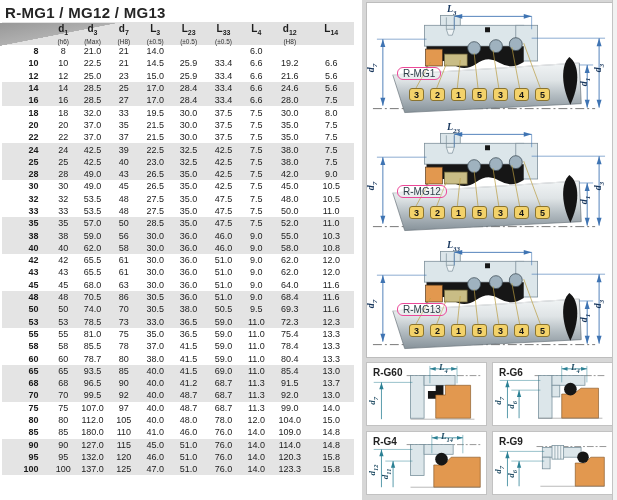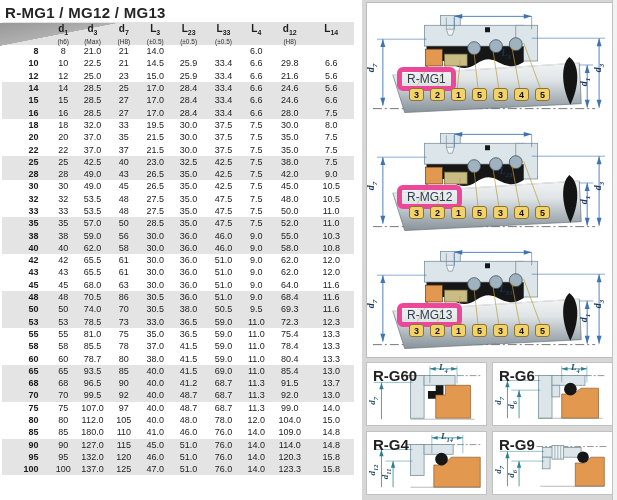--- a/index.html
+++ b/index.html
@@ -27,36 +27,36 @@
 
   
   .right-panel { position:absolute; left:362px; top:0; width:255px; height:500px; background:#d7d7d7; }
   .page-edge { position:absolute; right:0; top:0; width:5px; height:500px; background:#f2f2f2; border-left:1px solid #c3c3c3; }
   .diagram-stack { position:absolute; left:4px; top:2px; width:247px; height:356px; background:#ffffff; border:1px solid #bdbdbd; }
   .seal-card { position:relative; width:245px; height:118px; }
   .seal-card svg.xsec { position:absolute; left:0; top:0; width:245px; height:118px; }
 
   .dim-label { position:absolute; font:italic bold 10px "Liberation Serif", serif; color:#16355c; z-index:4; }
   .dim-label sub { font-size:7px; }
-  .dim-top  { left:108px; top:0px; width:62px; text-align:center;margin-top:44px; }
+  .dim-top  { left:80px; top:0px; width:62px; text-align:left; }
   .vlabel   { transform:rotate(-90deg); transform-origin:center; width:22px; text-align:center; }
   .dim-left { left:-6px; top:58px; }
   .dim-r1   { left:207px; top:72px; }
   .dim-r2   { left:221px; top:58px; }
-  .model-plate { position:absolute; left:30px; top:64px; padding:0 5px; font-size:12px; color:#30404a;
-                 border:5px solid #ec4899; border-radius:6px; background:rgba(255,255,255,.25); z-index:4; }
+  .model-plate { position:absolute; left:30px; top:64px; padding:0 5px; font-size:10px; color:#30404a;
+                 border:1px solid #ec4899; border-radius:6px; background:rgba(255,255,255,.25); z-index:4; }
   .tag-row { position:absolute; left:42px; top:85px; display:flex; gap:6px; z-index:4; }
   .tag { width:15px; height:13px; background:#f3d26a; border:1px solid #8a7430; border-radius:3px;
          font-size:9px; font-weight:bold; color:#151515; display:flex; align-items:center; justify-content:center; }
 
   .detail-grid { position:absolute; left:4px; top:362px; width:247px; height:134px;
                  display:grid; grid-template-columns:121px 121px; grid-template-rows:64px 64px; gap:5px; }
   .gcard { position:relative; background:#ffffff; border:1px solid #c2c2c2; }
   .gcard svg { position:absolute; left:0; top:0; width:119px; height:62px; }
-  .gcard-label { position:absolute; left:6px; top:4px; font-size:15px; font-weight:bold; color:#222; z-index:4; }
+  .gcard-label { position:absolute; left:6px; top:4px; font-size:10px; font-weight:bold; color:#222; z-index:4; }
   .gdim { position:absolute; font:italic bold 9px "Liberation Serif", serif; color:#1d4a62; z-index:4; }
   .gdim sub { font-size:6.5px; }
   .g-top { top:-1px; }
   .g-v { transform:rotate(-90deg); transform-origin:center; width:18px; text-align:center; }
 </style>
 </head>
 <body>
 
 <svg width="0" height="0" style="position:absolute" aria-hidden="true">
   <defs>
@@ -205,21 +205,21 @@
           </tr>
           <tr>
             <td>10</td>
             <td>10</td>
             <td>22.5</td>
             <td>21</td>
             <td>14.5</td>
             <td>25.9</td>
             <td>33.4</td>
             <td>6.6</td>
-            <td>29.8</td>
+            <td>19.2</td>
             <td>6.6</td>
           </tr>
           <tr>
             <td>12</td>
             <td>12</td>
             <td>25.0</td>
             <td>23</td>
             <td>15.0</td>
             <td>25.9</td>
             <td>33.4</td>
@@ -233,32 +233,20 @@
             <td>28.5</td>
             <td>25</td>
             <td>17.0</td>
             <td>28.4</td>
             <td>33.4</td>
             <td>6.6</td>
             <td>24.6</td>
             <td>5.6</td>
           </tr>
           <tr class="band">
-            <td>15</td>
-            <td>15</td>
-            <td>28.5</td>
-            <td>27</td>
-            <td>17.0</td>
-            <td>28.4</td>
-            <td>33.4</td>
-            <td>6.6</td>
-            <td>24.6</td>
-            <td>6.6</td>
-          </tr>
-          <tr class="band">
             <td>16</td>
             <td>16</td>
             <td>28.5</td>
             <td>27</td>
             <td>17.0</td>
             <td>28.4</td>
             <td>33.4</td>
             <td>6.6</td>
             <td>28.0</td>
             <td>7.5</td>
@@ -290,20 +278,32 @@
           <tr>
             <td>22</td>
             <td>22</td>
             <td>37.0</td>
             <td>37</td>
             <td>21.5</td>
             <td>30.0</td>
             <td>37.5</td>
             <td>7.5</td>
             <td>35.0</td>
+            <td>7.5</td>
+          </tr>
+          <tr class="band">
+            <td>24</td>
+            <td>24</td>
+            <td>42.5</td>
+            <td>39</td>
+            <td>22.5</td>
+            <td>32.5</td>
+            <td>42.5</td>
+            <td>7.5</td>
+            <td>38.0</td>
             <td>7.5</td>
           </tr>
           <tr class="band">
             <td>25</td>
             <td>25</td>
             <td>42.5</td>
             <td>40</td>
             <td>23.0</td>
             <td>32.5</td>
             <td>42.5</td>

